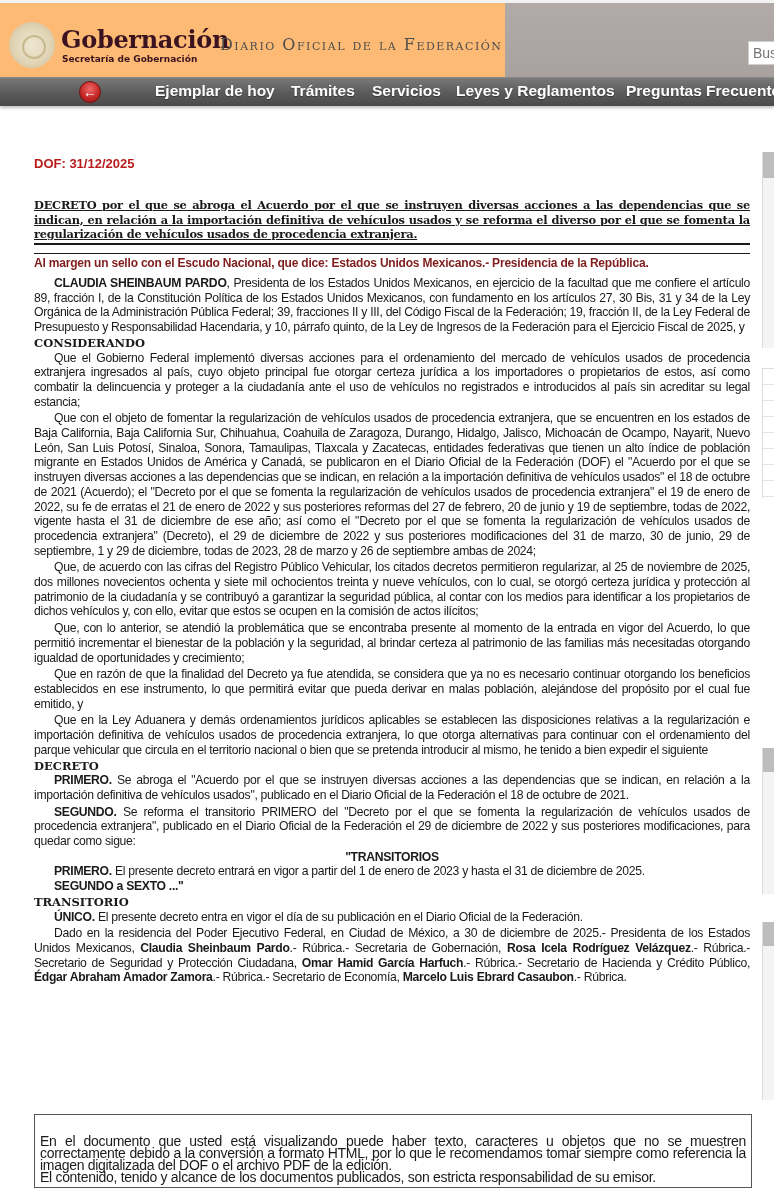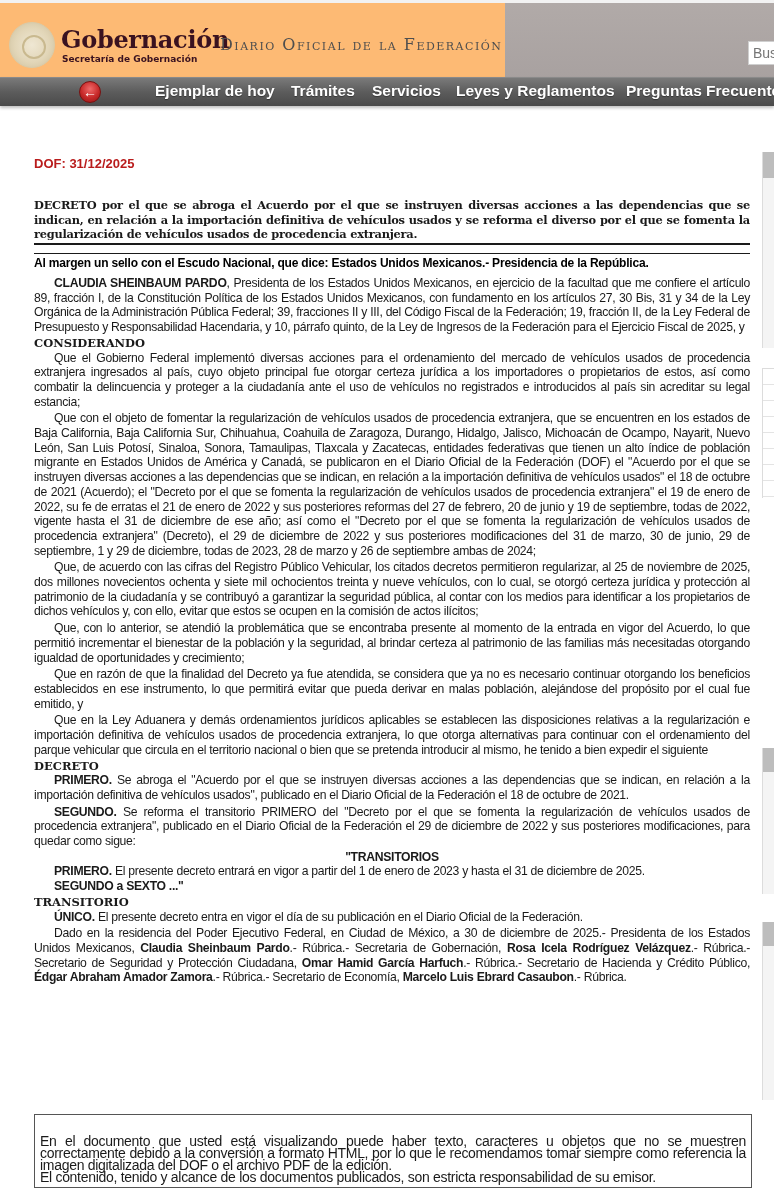--- a/index.html
+++ b/index.html
@@ -15,24 +15,24 @@
   .dof-title { position: absolute; left: 220px; top: 32px; font-family: "DejaVu Serif", serif; font-size: 16px; color: #4e4e4e; letter-spacing: 1.5px; font-variant: small-caps; }
   .header-gray { position: absolute; left: 505px; top: 0; width: 269px; height: 77px; background: linear-gradient(180deg, #b1aaa8 0%, #a8a1a0 100%); }
   .search-input { position: absolute; left: 748px; top: 38px; width: 40px; height: 24px; border: 1px solid #cfcfcf; background: #fff; font-family: "Liberation Sans", sans-serif; font-size: 14px; color: #666; padding-left: 4px; line-height: 22px; }
 
   
   .navbar { position: absolute; left: 0; top: 77px; width: 774px; height: 29px; background: linear-gradient(180deg, #7a7a7a 0%, #5c5c5c 50%, #4a4a4a 100%); border-top: 1px solid #8a8a8a; box-shadow: 0 2px 3px rgba(0,0,0,0.25); }
   .back-button { position: absolute; left: 79px; top: 3px; width: 22px; height: 22px; border-radius: 50%; background: radial-gradient(circle at 50% 35%, #f06a6a 0%, #c62828 55%, #8e1414 100%); border: 1px solid #7a1010; display: flex; align-items: center; justify-content: center; }
   .back-button span { color: #fff; font-size: 14px; font-weight: bold; line-height: 1; margin-top: -1px; }
   .nav-item { position: absolute; top: 4px; font-family: "Liberation Sans", sans-serif; font-weight: bold; font-size: 15.5px; color: #ffffff; white-space: nowrap; text-shadow: 0 1px 1px rgba(0,0,0,0.4); cursor: pointer; }
   .dof-date { position: absolute; left: 34px; top: 156px; font-family: "Liberation Sans", sans-serif; font-weight: bold; font-size: 13px; color: #b91c1c; }
-  .decree-title { position: absolute; left: 34px; top: 198px; width: 716px; font-family: "DejaVu Serif", serif; font-weight: bold; font-size: 11.4px; line-height: 14.5px; text-align: justify; color: #1a1a1a; letter-spacing: -0.25px; }
+  .decree-title { position: absolute; left: 34px; top: 198px; width: 716px; font-family: "DejaVu Serif", serif; font-weight: bold; font-size: 11.4px; line-height: 14.5px; text-align: justify; color: #1a1a1a; text-decoration: underline; letter-spacing: -0.25px; }
   .rule-thick { position: absolute; left: 34px; top: 243px; width: 716px; height: 2px; background: #1a1a1a; }
   .rule-thin { position: absolute; left: 34px; top: 253px; width: 716px; height: 1px; background: #1a1a1a; }
-  .margin-note { position: absolute; left: 34px; top: 256px; width: 716px; font-family: "Liberation Sans", sans-serif; font-weight: bold; font-size: 12px; line-height: 15px; color: #000000; letter-spacing: -0.2px; }
+  .margin-note { position: absolute; left: 34px; top: 256px; width: 716px; font-family: "Liberation Sans", sans-serif; font-weight: bold; font-size: 12px; line-height: 15px; color: #7f1d1d; letter-spacing: -0.2px; }
 
   .body-text { position: absolute; left: 34px; top: 276px; width: 716px; font-family: "Liberation Sans", sans-serif; font-size: 12.2px; line-height: 14.7px; color: #1a1a1a; text-align: justify; letter-spacing: -0.3px; }
   .body-text p { text-indent: 20px; margin-bottom: 0; }
   .body-text .sect { text-indent: 0; font-family: "DejaVu Serif", serif; font-weight: bold; font-size: 11.5px; margin: 1px 0 0 0; letter-spacing: 0; }
   .body-text .sect-sans { text-align: center; text-indent: 0; font-family: "Liberation Sans", sans-serif; font-weight: bold; font-size: 12.2px; margin: 1px 0 0 0; }
   .body-text b { font-weight: bold; }
   .sp { height: 2px; }
 
   
   .notice { position: absolute; left: 34px; top: 1114px; width: 718px; border: 1px solid #555; padding: 20px 5px 4px 5px; font-family: "Liberation Sans", sans-serif; font-size: 14px; line-height: 12px; color: #1a1a1a; text-align: justify; letter-spacing: -0.3px; }

